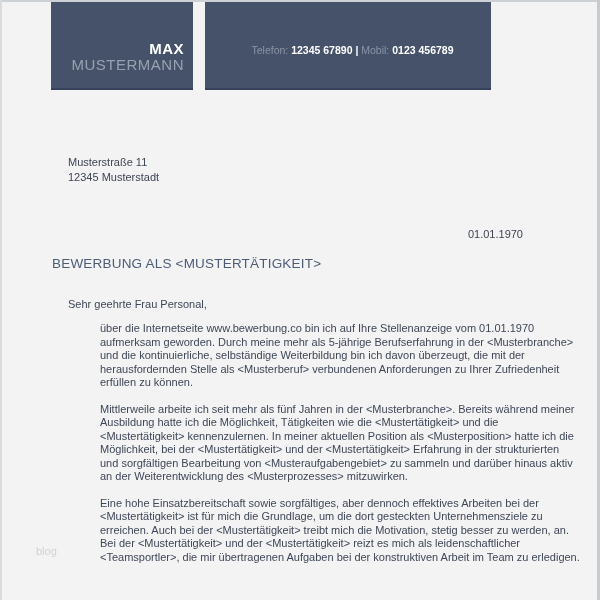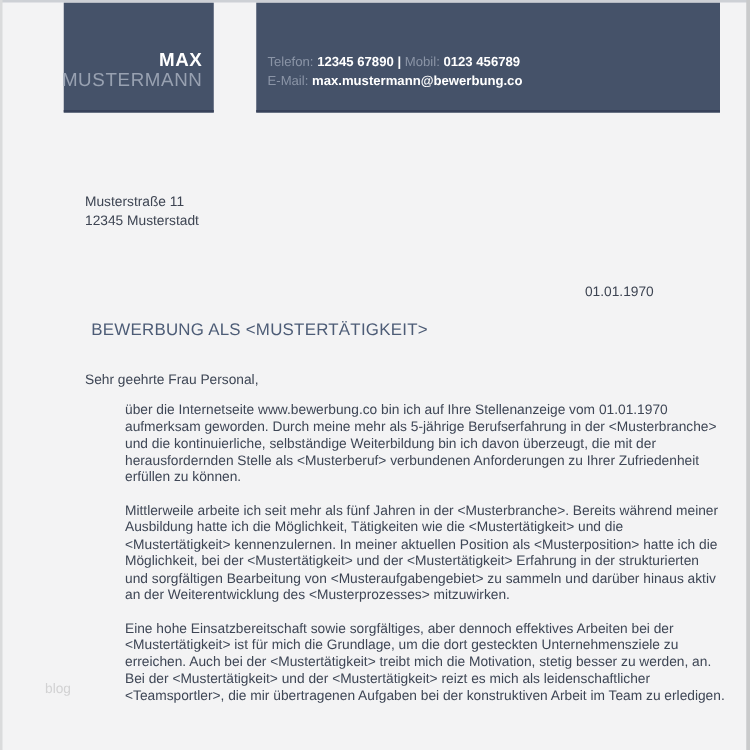--- a/index.html
+++ b/index.html
@@ -16,47 +16,47 @@
   .edge-left   { position: absolute; top: 0; left: 0; width: 2px; height: 600px; background: #dadbdc; z-index: 5; }
   .edge-right  { position: absolute; top: 0; right: 0; width: 3px; height: 600px; background: #c9cacb; z-index: 5; }
 
   
   .hdr-block {
     position: absolute; top: 2px; height: 88px;
     background: #455269;
     border-bottom: 2px solid #38425a;
   }
   .hdr-name {
-    left: 51px; width: 120px;
+    left: 51px; width: 142px;
     display: flex; flex-direction: column; justify-content: flex-end; align-items: flex-end;
     padding: 0 9px 15px 0;
     line-height: 16px; letter-spacing: 0.5px;
   }
   .hdr-name .first { color: #ffffff; font-weight: bold; font-size: 15px; }
   .hdr-name .last  { color: #98a1b1; font-size: 15px; }
   .hdr-contact {
-    left: 205px; width: 371px;
+    left: 205px; width: 286px;
     padding: 41px 0 0 9px;
-    font-size: 10.5px; line-height: 15px;
+    font-size: 10.5px; line-height: 15px; text-align: center;
   }
   .hdr-contact .lbl { color: #8b95a7; }
   .hdr-contact .val { color: #ffffff; font-weight: bold; }
   .hdr-contact .sep { color: #ffffff; font-weight: bold; }
 
   
   .recipient {
     position: absolute; left: 68px; top: 155px;
     font-size: 11px; line-height: 15px; color: #3d4452;
   }
   .date {
     position: absolute; right: 77px; top: 228px;
     font-size: 11px; color: #3d4452;
   }
   .subject {
-    position: absolute; left: 73px; top: 256px;
+    position: absolute; left: 52px; top: 256px;
     font-size: 13.5px; color: #4d5c76; letter-spacing: 0.2px;
   }
   .salutation {
     position: absolute; left: 68px; top: 298px;
     font-size: 11px; color: #3e4655;
   }
   .body-text {
     position: absolute; left: 68px; top: 322px; width: 480px;
     font-size: 11px; line-height: 13.5px; color: #3e4655; margin-left: 32px;
   }
@@ -79,24 +79,20 @@
 </div>
 
 <div class="hdr-block hdr-contact">
   <div>
     <span class="lbl">Telefon:</span>
     <span class="val">12345 67890</span>
     <span class="sep">|</span>
     <span class="lbl">Mobil:</span>
     <span class="val">0123 456789</span>
   </div>
-  <div>
-    <span class="lbl">E-Mail:</span>
-    <span class="val">max.mustermann@bewerbung.co</span>
-  </div>
 </div>
 
 <div class="recipient">
   <div>Musterstraße 11</div>
   <div>12345 Musterstadt</div>
 </div>
 
 <div class="date">01.01.1970</div>
 
 <div class="subject">BEWERBUNG ALS &lt;MUSTERTÄTIGKEIT&gt;</div>

